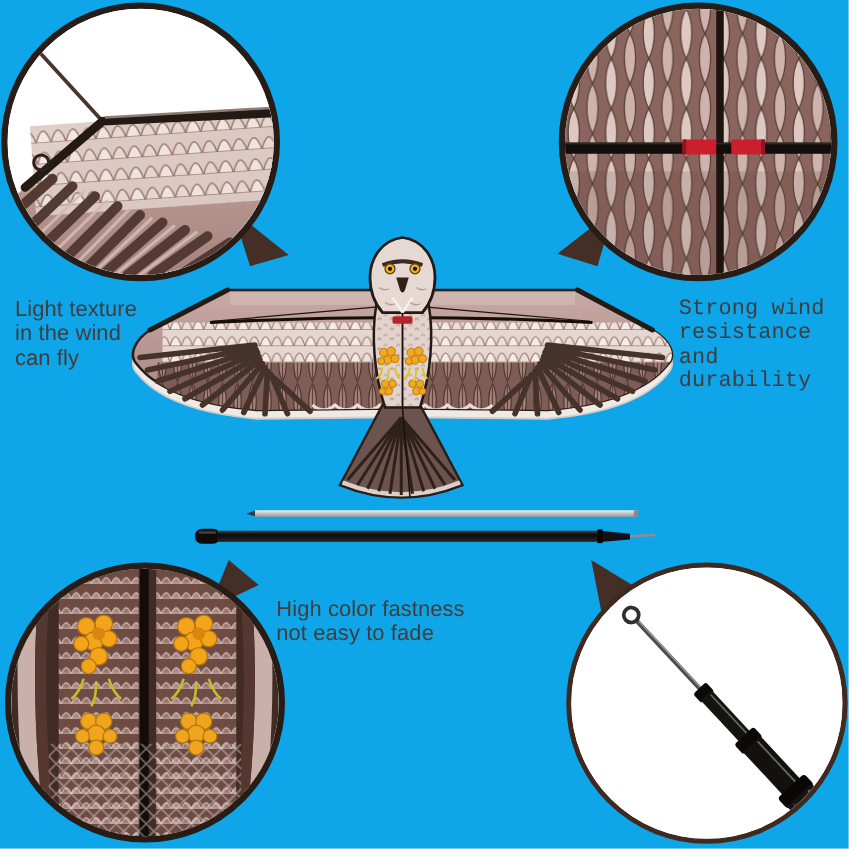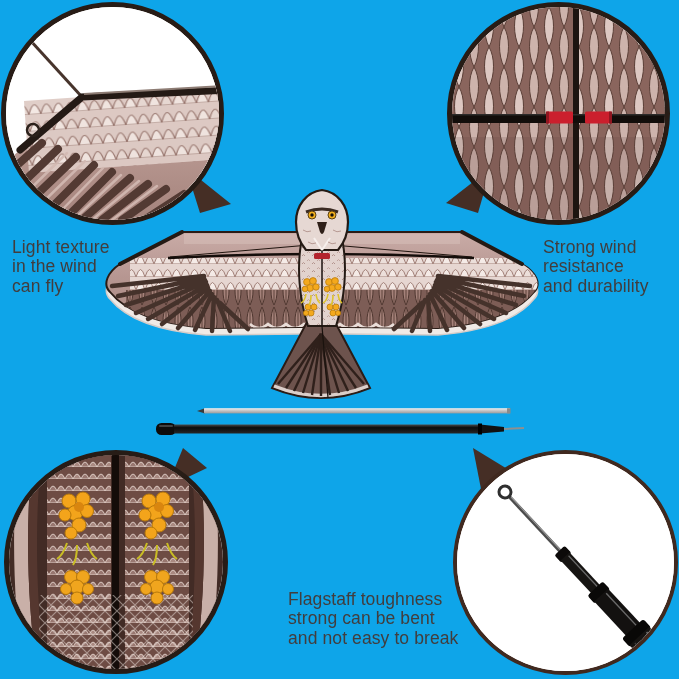--- a/index.html
+++ b/index.html
@@ -96,21 +96,21 @@
       <rect x="133" y="104.5" width="27" height="12" rx="1.5" fill="#cb1f2d"></rect>
       <rect x="94" y="104.5" width="3" height="12" fill="#8f1620"></rect>
         <rect x="157" y="104.5" width="3" height="12" fill="#8f1620"></rect>
     </svg>
   </div>
 
   <div class="caption" style="left:12px;top:238px;">Light texture
 in the wind
 can fly</div>
 
-  <div class="caption" style="left:543px;top:238px;">Strong wind
+  <div class="caption" style="left:543px;top:238px;font-family:Liberation Mono, monospace;">Strong wind
 resistance
 and durability</div>
 
   <svg class="kite" viewBox="0 0 480 222">
     <defs>
       <linearGradient id="k-pink" x1="0" y1="0" x2="0" y2="1">
         <stop offset="0" stop-color="#c9aba6"></stop>
           <stop offset=".45" stop-color="#b79792"></stop>
           <stop offset="1" stop-color="#a98881"></stop>
       </linearGradient>
@@ -332,18 +332,17 @@
         <line x1="191" y1="33" x2="235" y2="33" stroke="#6a6a6a" stroke-width="1.4"></line>
         <rect x="235" y="23.5" width="12" height="29" rx="3" fill="#090807"></rect>
         <rect x="245" y="24.5" width="85" height="27" fill="#151311"></rect>
         <line x1="247" y1="30" x2="325" y2="30" stroke="#707070" stroke-width="1.6"></line>
         <line x1="247" y1="46" x2="325" y2="46" stroke="#3c3c3c" stroke-width="1.4"></line>
         <circle cx="48" cy="38" r="6" fill="#fff" stroke="#2f2f2f" stroke-width="3"></circle>
       </g>
     </svg>
   </div>
 
-
-  <div class="caption" style="left:288px;top:590px;">Flagstaff toughness
-strong can be bent
-and not easy to break</div>
+  <div class="caption" style="left:221px;top:478px;">High color fastness
+not easy to fade</div>
+
 
 </div>
 
 </body></html>

